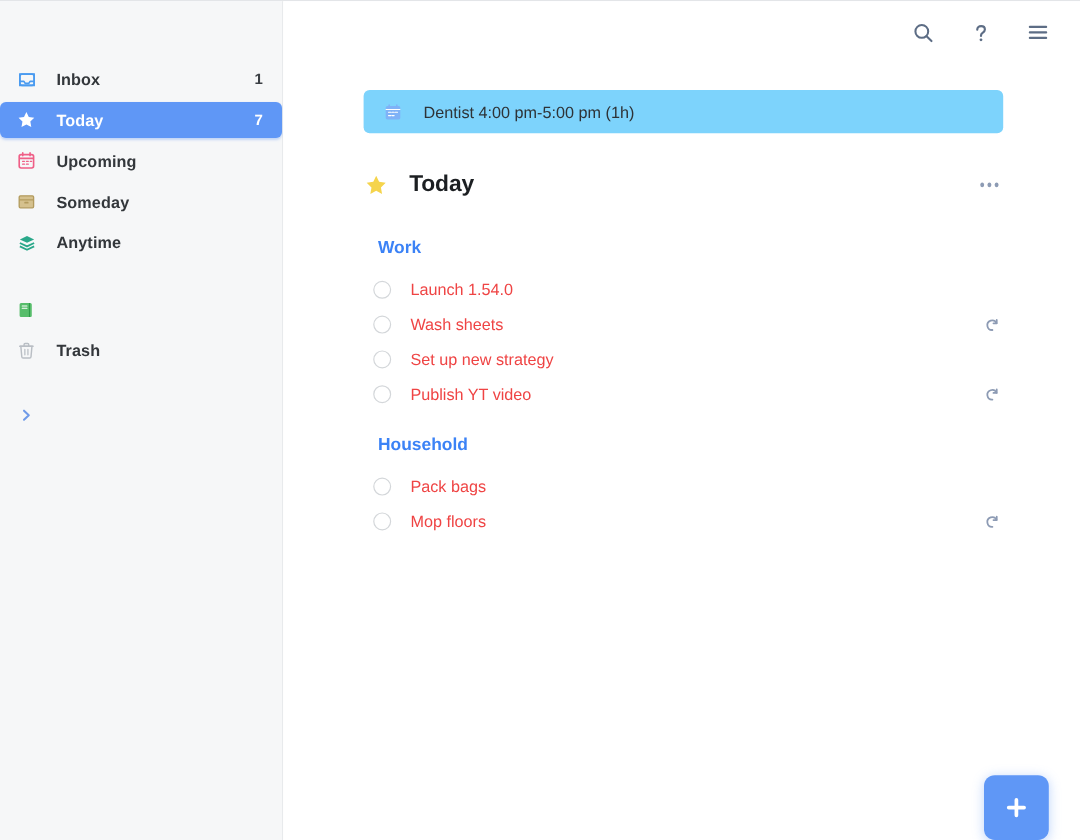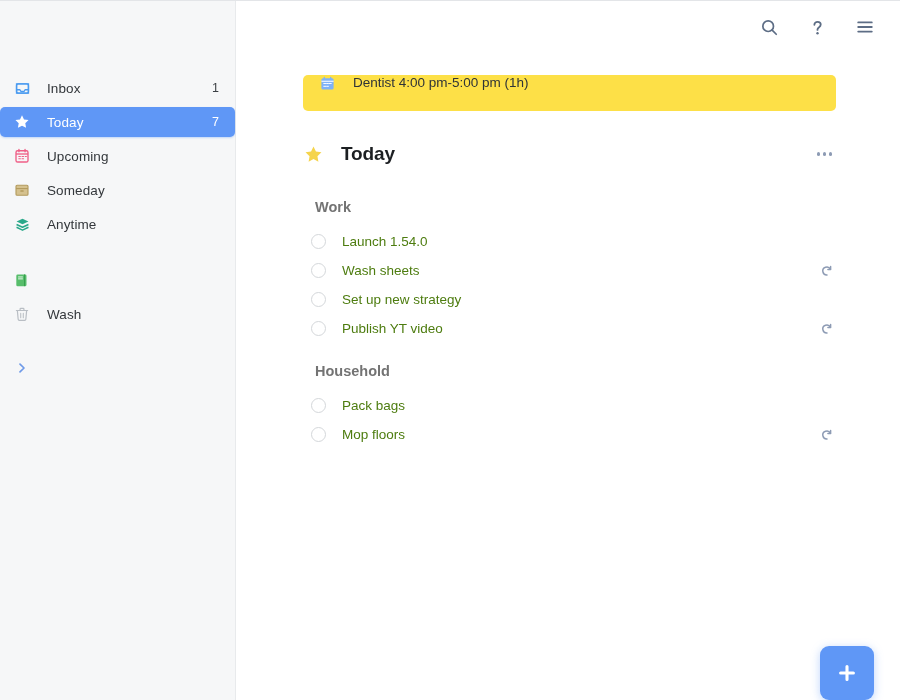--- a/index.html
+++ b/index.html
@@ -20,23 +20,24 @@
     background: #ffffff;
     border-top: 1px solid #e3e5e8;
   }
 
   
   .sidebar {
     width: 236px;
     height: 100%;
     background: #f6f7f8;
     border-right: 1px solid #e8eaec;
-    padding-top: 72px;
+    padding-top: 50px;
     flex: 0 0 236px;
     position: relative;
+    font-weight: bold;
   }
 
   .nav-item {
     position: relative;
     display: flex;
     align-items: center;
     height: 30px;
     padding: 0 14px 0 12px;
     margin-bottom: 4px;
     border-radius: 5px;
@@ -114,22 +115,23 @@
     cursor: default;
   }
 
   .content {
     padding: 0 64px 0 67px;
   }
 
   
   .event-bar {
     display: flex;
+    align-items: center;
     height: 36px;
-    background: #fde047;
+    background: #7dd3fc;
     border-radius: 5px;
     padding: 0 16px;
     margin-top: 22px;
   }
   .event-icon {
     width: 16px; height: 16px;
     flex: 0 0 16px;
     margin-right: 18px;
     display: flex; align-items: center; justify-content: center;
   }
@@ -170,21 +172,21 @@
     border-radius: 50%;
     background: #8d9bb4;
   }
 
   
   .group { margin-top: 34px; }
   .group.second { margin-top: 20px; }
   .group-title {
     font-size: 14.5px;
     font-weight: bold;
-    color: #737373;
+    color: #3b82f6;
     margin-left: 12px;
     margin-bottom: 12px;
   }
 
   .task {
     display: flex;
     align-items: center;
     height: 29px;
     padding-right: 2px;
   }
@@ -193,21 +195,21 @@
     flex: 0 0 15px;
     border: 1px solid #d4d7da;
     border-radius: 50%;
     background: #fff;
     margin-left: 8px;
     margin-right: 16px;
     cursor: default;
   }
   .task-title {
     font-size: 13.5px;
-    color: #4d7c0f;
+    color: #ef4444;
   }
   .repeat {
     margin-left: auto;
     width: 14px; height: 14px;
     display: flex; align-items: center; justify-content: center;
     color: #8d9bb4;
   }
   .repeat.empty { visibility: hidden; }
 
   
@@ -308,21 +310,21 @@
 
     <div class="nav-item">
       <span class="nav-icon">
         <svg width="16" height="16" viewBox="0 0 20 20">
           <path d="M4.2 5.6h11.6l-1 11a1.4 1.4 0 01-1.4 1.3H6.6a1.4 1.4 0 01-1.4-1.3z" fill="none" stroke="#b9bec4" stroke-width="1.5"></path>
           <path d="M3 5.6h14" stroke="#b9bec4" stroke-width="1.5" stroke-linecap="round"></path>
           <path d="M7.6 5.4V3.9a1 1 0 011-1h2.8a1 1 0 011 1v1.5" fill="none" stroke="#b9bec4" stroke-width="1.5"></path>
           <path d="M8.4 9v5.6M11.6 9v5.6" stroke="#b9bec4" stroke-width="1.3" stroke-linecap="round"></path>
         </svg>
       </span>
-      <span class="nav-label">Wash</span>
+      <span class="nav-label">Trash</span>
       <span class="nav-count"></span>
     </div>
 
     <div class="nav-gap-md"></div>
 
     <div class="nav-item">
       <span class="chev">
         <svg width="12" height="12" viewBox="0 0 12 12">
           <path d="M4 2.2L8 6l-4 3.8" fill="none" stroke="#6f9ae8" stroke-width="1.7" stroke-linecap="round" stroke-linejoin="round"></path>
         </svg>

